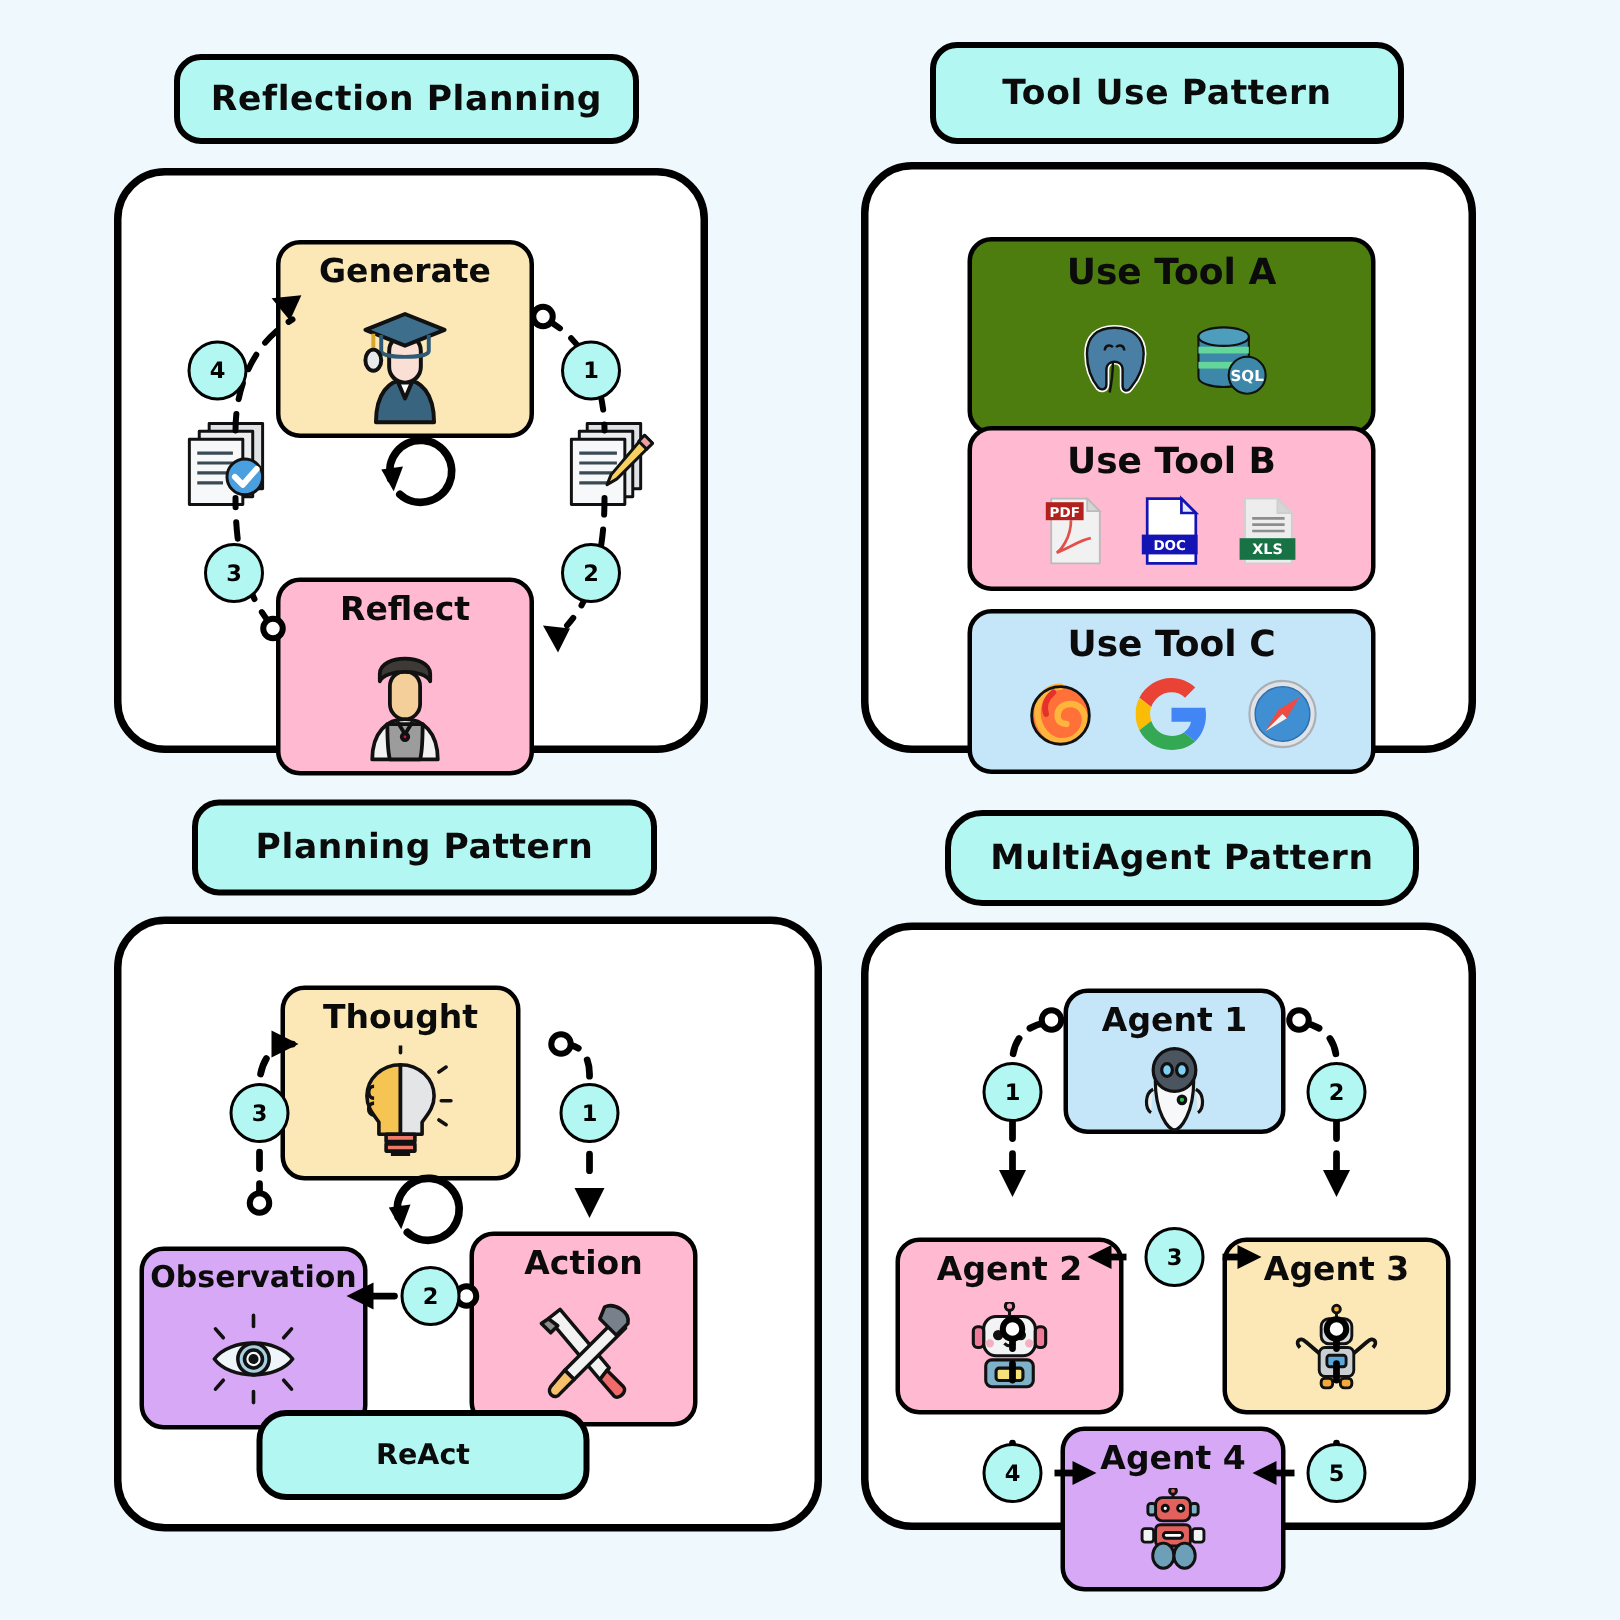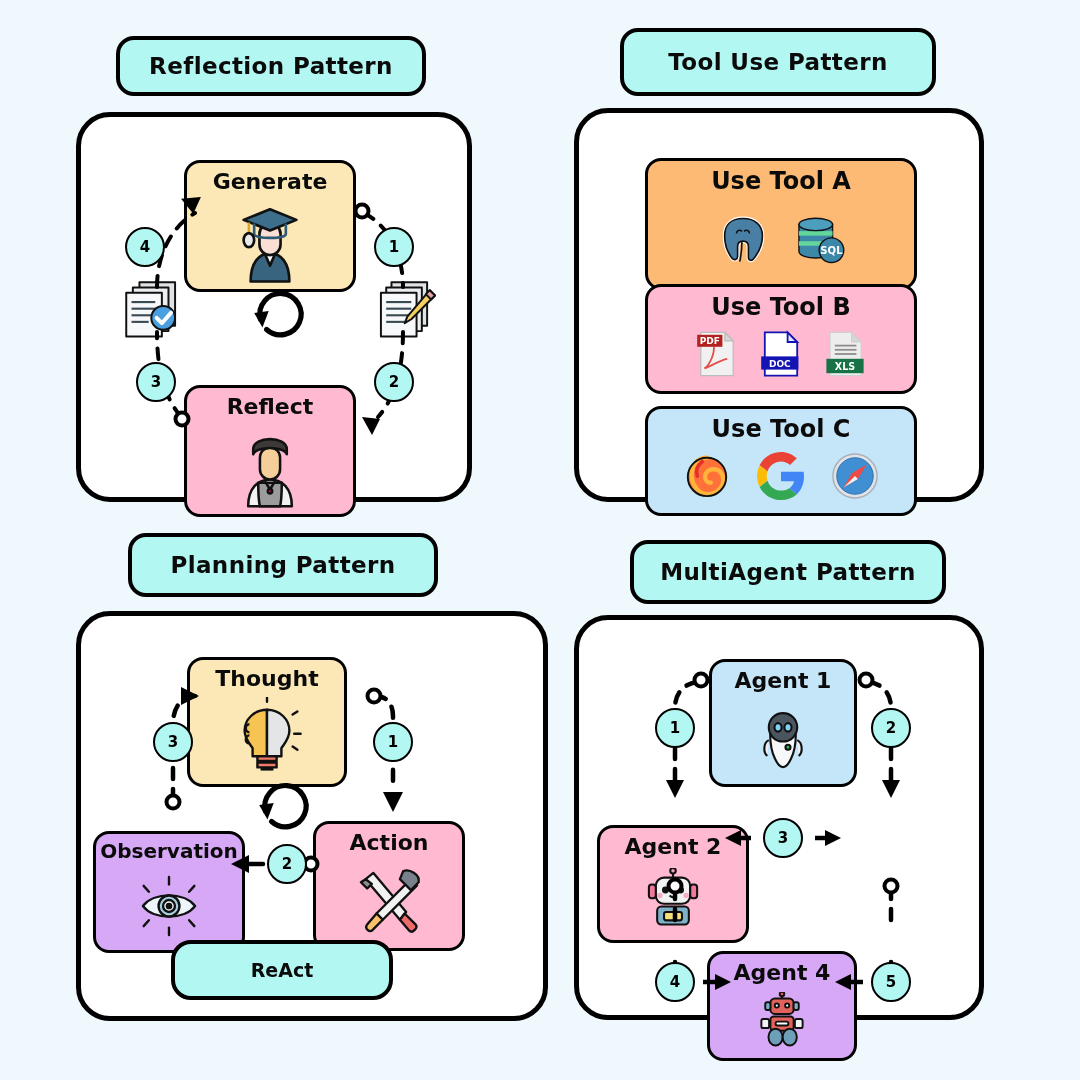--- a/index.html
+++ b/index.html
@@ -73,21 +73,21 @@
     display: flex; align-items: center; justify-content: center;
     font-weight: 800; font-size: 19px; color: #0b0b0b;
   }
 </style>
 </head>
 <body>
 
 <div class="canvas">
 
   <div class="banner" style="left:116px;top:36px;width:310px;height:60px;">
-    <span>Reflection Pattern</span>
+    <span>Reflection Planning</span>
   </div>
 
   <div class="card" style="left:76px;top:112px;width:396px;height:390px;">
 
     <svg class="svgl" width="396" height="390">
       <g fill="none" stroke="#000" stroke-width="4" stroke-linecap="round" stroke-dasharray="11 10">
         <path d="M283,96 C310,110 322,140 322,170"></path>
         <path d="M322,215 C322,250 315,280 297,300"></path>
         <path d="M100,300 C82,278 76,250 76,215"></path>
         <path d="M76,170 C76,138 90,110 114,96"></path>
@@ -190,21 +190,21 @@
       <span>4</span>
       </div>
   </div>
 
   <div class="banner" style="left:620px;top:28px;width:316px;height:68px;">
     <span>Tool Use Pattern</span>
   </div>
 
   <div class="card" style="left:574px;top:108px;width:410px;height:394px;">
 
-    <div class="node" style="left:66px;top:20px;width:272px;height:132px;background:#fdba74;">
+    <div class="node" style="left:66px;top:20px;width:272px;height:132px;background:#4d7c0f;">
       <div class="tooltitle">Use Tool A</div>
       <div class="toolrow">
         <span>
           <svg width="56" height="54" viewBox="0 0 100 100">
             <g stroke="#fff" stroke-width="7" fill="none" stroke-linejoin="round">
               <path d="M50,12 C28,12 16,24 16,44 C16,62 22,76 30,86 C34,90 40,88 40,82 L40,64
                        C40,56 46,54 50,54 C54,54 60,56 60,64 L60,84 C60,90 66,92 70,86
                        C80,74 86,60 86,44 C86,24 72,12 50,12 Z"></path>
             </g>
             <g stroke="#111" stroke-width="3" stroke-linejoin="round" fill="#4a7fa5">
@@ -399,21 +399,21 @@
       </div>
     <div class="badge" style="left:72px;top:106px;">
       <span>3</span>
       </div>
 
     <div class="react" style="left:90px;top:324px;width:222px;height:60px;">
       <span>ReAct</span>
     </div>
   </div>
 
-  <div class="banner" style="left:630px;top:540px;width:316px;height:64px;">
+  <div class="banner" style="left:630px;top:540px;width:316px;height:64px;border-radius:25px;">
     <span>MultiAgent Pattern</span>
   </div>
 
   <div class="card" style="left:574px;top:615px;width:410px;height:405px;">
 
     <svg class="svgl" width="410" height="405">
       <g fill="none" stroke="#000" stroke-width="4.5" stroke-linecap="round" stroke-dasharray="11 10">
         <path d="M118,62 C104,64 96,74 96,88"></path>
         <path d="M96,128 L96,162"></path>
         <path d="M290,62 C304,64 312,74 312,88"></path>
@@ -438,21 +438,21 @@
       <polygon points="262,218 246,210 246,226" fill="#000"></polygon>
 
       <g stroke="#000" stroke-width="4.5">
         <path d="M124,362 L140,362"></path>
         <path d="M284,362 L268,362"></path>
       </g>
       <polygon points="152,362 136,354 136,370" fill="#000"></polygon>
       <polygon points="256,362 272,354 272,370" fill="#000"></polygon>
     </svg>
 
-    <div class="node" style="left:130px;top:14px;width:148px;height:128px;background:#c5e5f8;">
+    <div class="node" style="left:130px;top:14px;width:148px;height:97px;background:#c5e5f8;">
       <div class="ttl">Agent 1</div>
       <div class="art">
         <svg width="60" height="64" viewBox="0 0 80 90">
           <g stroke="#111" stroke-width="3" stroke-linejoin="round">
             <path d="M22,40 C22,70 34,86 40,86 C46,86 58,70 58,40 Z" fill="#f6f8f9"></path>
             <circle cx="40" cy="30" r="20" fill="#4a5560"></circle>
             <ellipse cx="33" cy="30" rx="5" ry="6" fill="#7fd0f5"></ellipse>
             <ellipse cx="47" cy="30" rx="5" ry="6" fill="#7fd0f5"></ellipse>
             <path d="M20,48 C12,52 12,66 18,70" fill="#eceff1"></path>
             <path d="M60,48 C68,52 68,66 62,70" fill="#eceff1"></path>
@@ -477,20 +477,40 @@
             <path d="M40,40 C43,43 47,43 50,40" fill="none"></path>
             <circle cx="26" cy="40" r="4" fill="#f6aec1" stroke="none"></circle>
             <circle cx="64" cy="40" r="4" fill="#f6aec1" stroke="none"></circle>
             <rect x="22" y="56" width="46" height="26" rx="6" fill="#7fb1c9"></rect>
             <rect x="32" y="64" width="26" height="12" rx="3" fill="#f6e07a"></rect>
           </g>
         </svg>
       </div>
     </div>
 
+    <div class="node" style="left:236px;top:180px;width:152px;height:118px;background:#fbe8b6;">
+      <div class="ttl">Agent 3</div>
+      <div class="art">
+        <svg width="64" height="62" viewBox="0 0 100 90">
+          <g stroke="#111" stroke-width="3" stroke-linejoin="round">
+            <path d="M50,14 V6"></path>
+              <circle cx="50" cy="4" r="4" fill="#f2b23c"></circle>
+            <rect x="34" y="14" width="32" height="26" rx="8" fill="#d6dade"></rect>
+            <circle cx="43" cy="26" r="3.5" fill="#111"></circle>
+            <circle cx="57" cy="26" r="3.5" fill="#111"></circle>
+            <rect x="32" y="44" width="36" height="30" rx="6" fill="#c9ced3"></rect>
+            <rect x="40" y="52" width="20" height="12" rx="3" fill="#5aa7d8"></rect>
+            <path d="M32,50 L18,38 C12,32 6,38 12,44" fill="none" stroke-width="4"></path>
+            <path d="M68,50 L82,38 C88,32 94,38 88,44" fill="none" stroke-width="4"></path>
+            <rect x="34" y="76" width="12" height="10" rx="4" fill="#f2a93c"></rect>
+            <rect x="54" y="76" width="12" height="10" rx="4" fill="#f2a93c"></rect>
+          </g>
+        </svg>
+      </div>
+    </div>
 
     <div class="node" style="left:128px;top:306px;width:150px;height:110px;background:#d6a8f5;">
       <div class="ttl">Agent 4</div>
       <div class="art">
         <svg width="66" height="58" viewBox="0 0 100 90">
           <g stroke="#111" stroke-width="3" stroke-linejoin="round">
             <path d="M50,10 V4"></path>
               <circle cx="50" cy="3" r="3.5" fill="#e25a55"></circle>
             <rect x="32" y="10" width="36" height="24" rx="7" fill="#e2615c"></rect>
             <circle cx="42" cy="21" r="3.2" fill="#fff"></circle>

